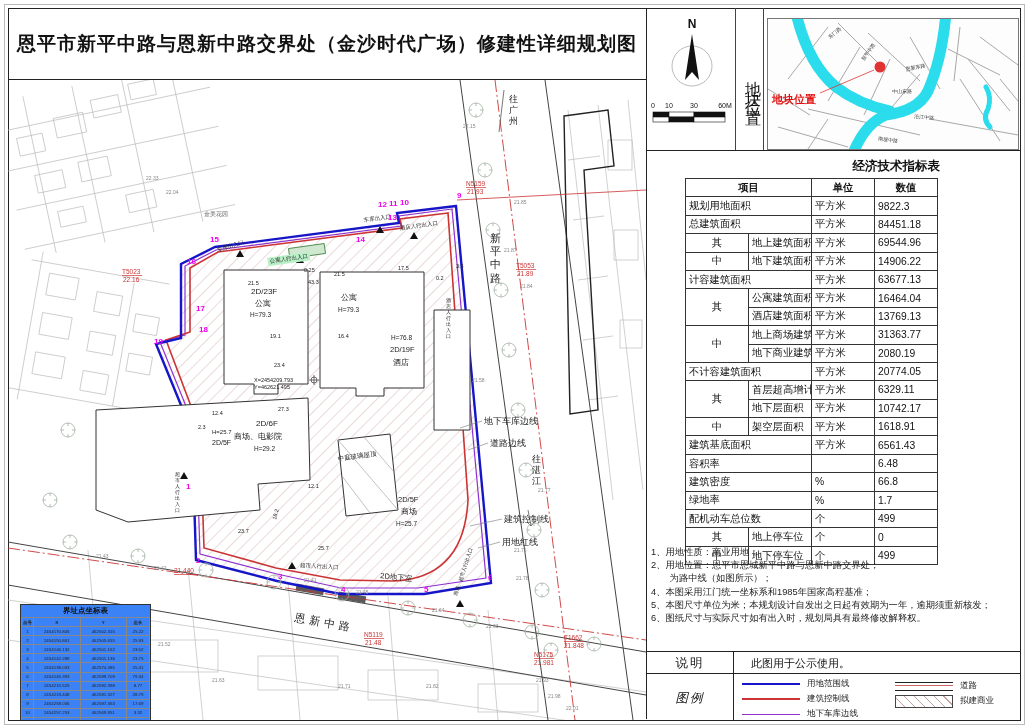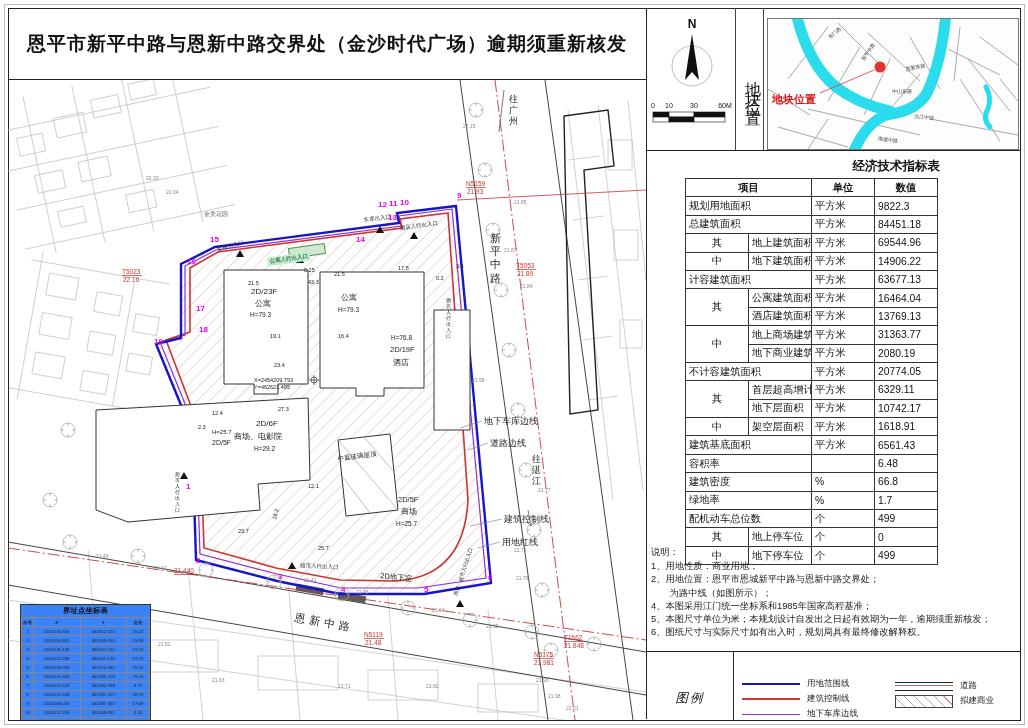--- a/index.html
+++ b/index.html
@@ -47,21 +47,21 @@
   #btable .c0{width:11px;} #btable .c3{width:22px;}
   svg text{font-family:"Liberation Sans","DejaVu Sans",sans-serif;}
 </style>
 </head>
 <body>
 
 <div id="sheet">
   <div id="outer"></div>
   <div id="frame"></div>
 
-  <div id="titlebar">恩平市新平中路与恩新中路交界处（金沙时代广场）逾期须重新核发</div>
+  <div id="titlebar">恩平市新平中路与恩新中路交界处（金沙时代广场）修建性详细规划图</div>
 
   <div id="mapwrap">
     <svg id="mapsvg" width="638" height="640" viewBox="0 0 638 640">
       <defs>
         <pattern id="hatch" width="9" height="9" patternUnits="userSpaceOnUse" patternTransform="rotate(45)">
           <line x1="0" y1="0" x2="0" y2="9" stroke="#d8b6b6" stroke-width="1"></line>
         </pattern>
         <g id="tree">
           <circle r="7" fill="none" stroke="#9fae9f" stroke-width="0.8"></circle>
           <path d="M-7,0 h3 M4,0 h3 M0,-7 v3 M0,4 v3" stroke="#9fae9f" stroke-width="0.8"></path>
@@ -552,32 +552,35 @@
               <td class="g" rowspan="1">中</td>
               <td>地下停车位</td>
               <td class="u">个</td>
               <td class="v">499</td>
             </tr>
           </tbody>
       </table>
     </div>
 
     <div id="notes">
-      <div class="h">说明：</div>
       <div id="notes-list">
           <div>1、用地性质：商业用地；</div>
           <div>2、用地位置：恩平市恩城新平中路与恩新中路交界处；</div>
           <div>　　为路中线（如图所示）；</div>
           <div>4、本图采用江门统一坐标系和1985年国家高程基准；</div>
           <div>5、本图尺寸单位为米；本规划设计自发出之日起有效期为一年，逾期须重新核发；</div>
           <div>6、图纸尺寸与实际尺寸如有出入时，规划局具有最终修改解释权。</div>
         </div>
     </div>
 
     <div id="legend">
+      <div id="lrow1">
+        <div class="lbl" style="top:3px;">说明</div>
+        <div id="ltext">此图用于公示使用。</div>
+      </div>
       <div class="vline"></div>
       <div class="lbl" style="top:38px;font-style:italic;">图例</div>
       <div id="lgitems1">
           <div class="lgitem">
             <div class="sym">
               <div class="sym-line" style="border-top-color: rgb(22, 22, 200); border-top-width: 2.6px;"></div>
             </div>
             <div class="cap">用地范围线</div>
           </div>
           <div class="lgitem">

